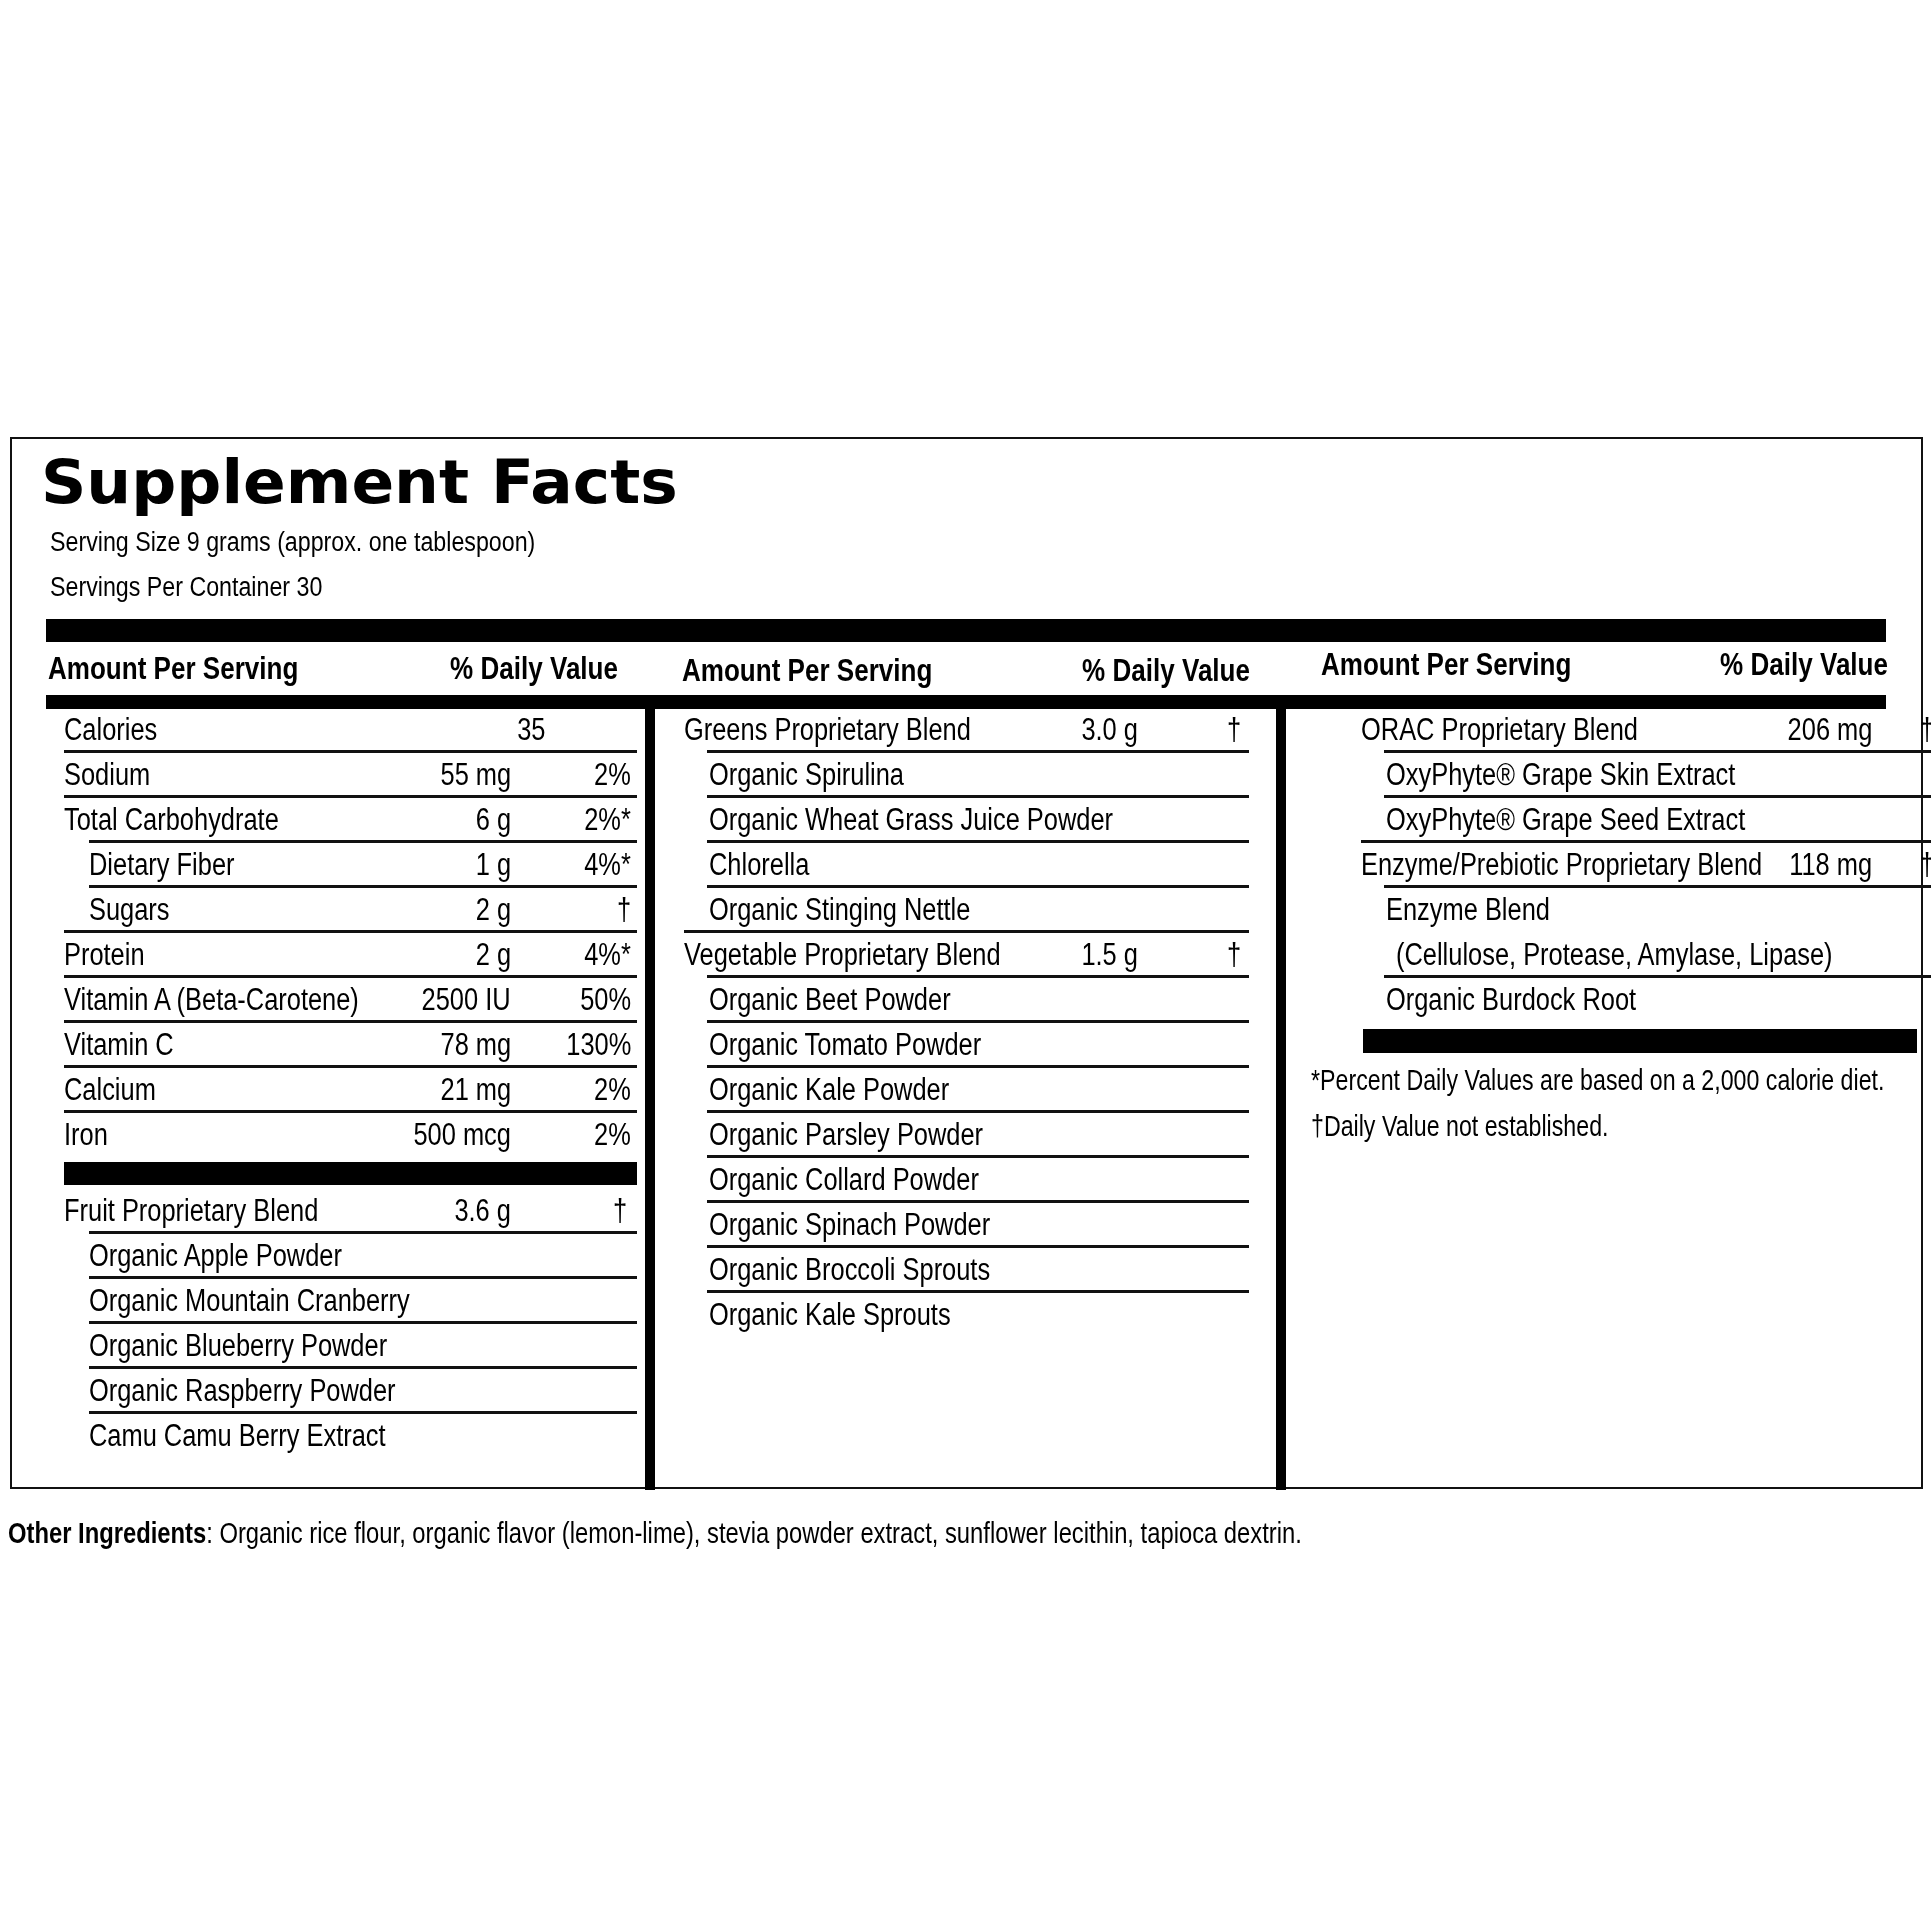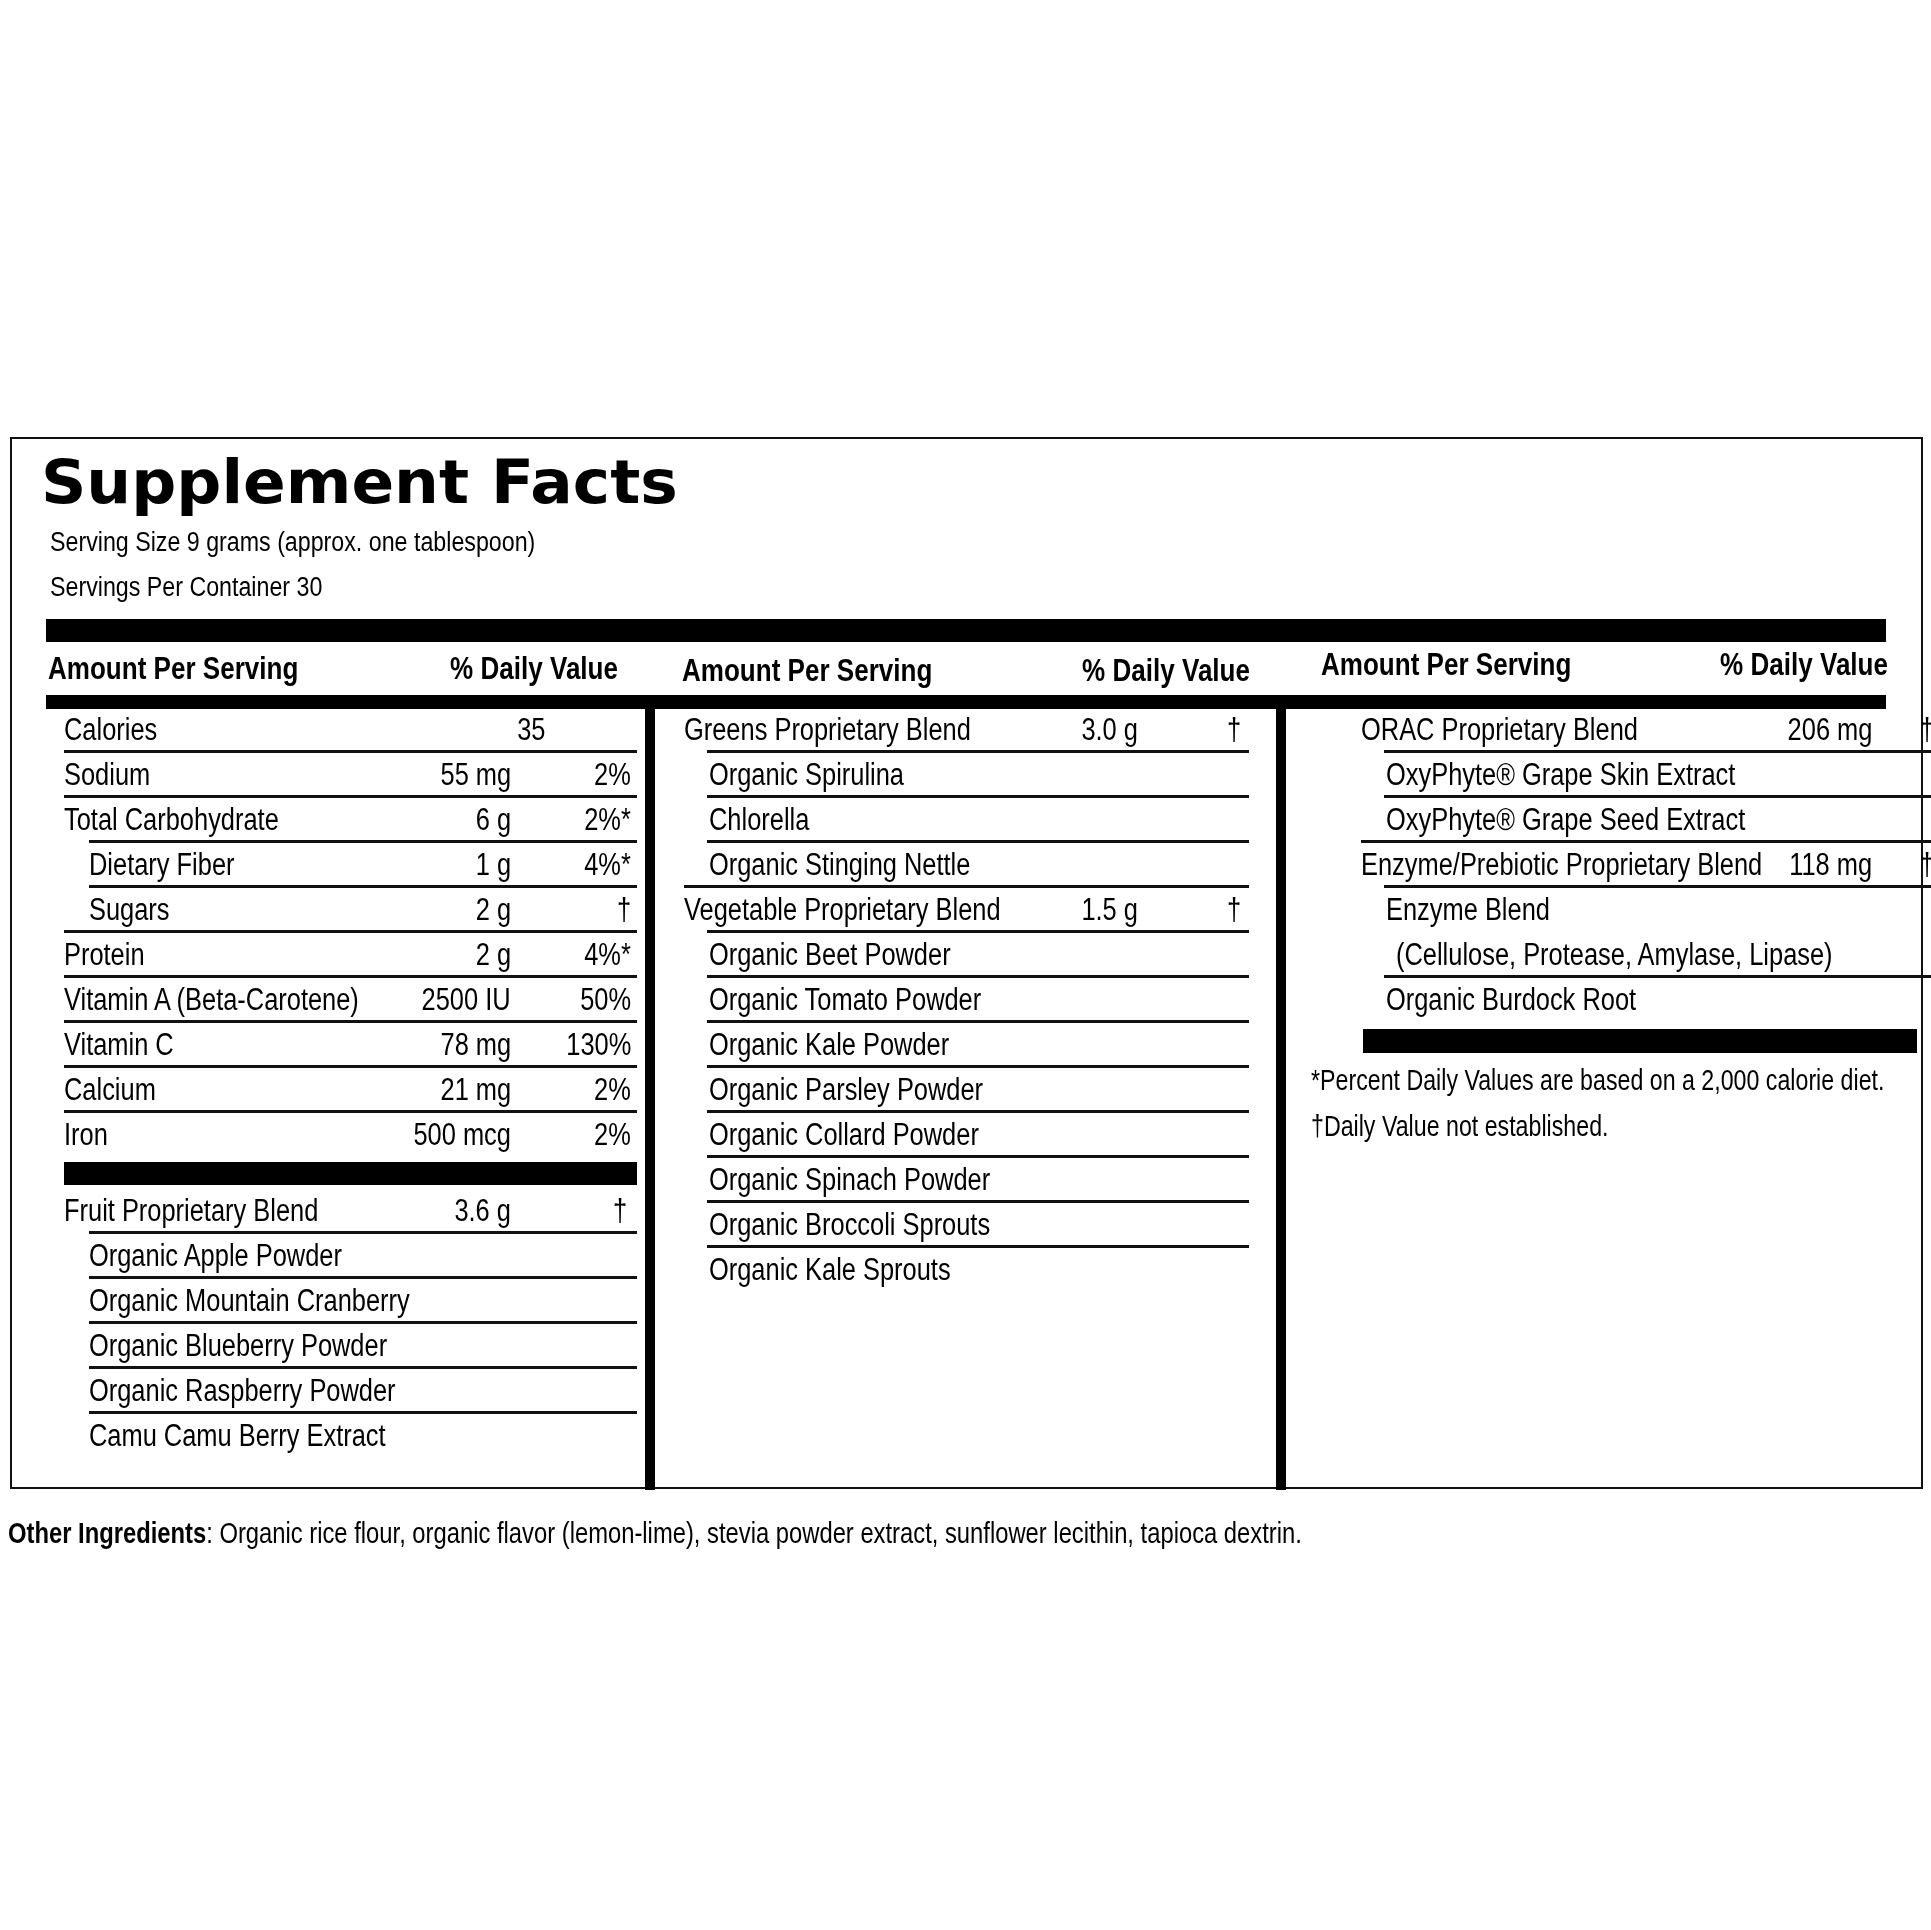--- a/index.html
+++ b/index.html
@@ -153,20 +153,24 @@
       <span class="n">Greens Proprietary Blend</span>
       <span class="a" style="right:111px">3.0 g</span>
       <span class="d" style="right:7.7px">†</span>
       <div class="line" style="left:23px"></div>
     </div>
   <div class="row indent">
       <span class="n">Organic Spirulina</span>
       <div class="line" style="left:23px"></div>
     </div>
   <div class="row indent">
+      <span class="n">Organic Wheat Grass Juice Powder</span>
+      <div class="line" style="left:23px"></div>
+    </div>
+  <div class="row indent">
       <span class="n">Chlorella</span>
       <div class="line" style="left:23px"></div>
     </div>
   <div class="row indent">
       <span class="n">Organic Stinging Nettle</span>
       <div class="line" style="left:0"></div>
     </div>
   <div class="row">
       <span class="n">Vegetable Proprietary Blend</span>
       <span class="a" style="right:111px">1.5 g</span>

